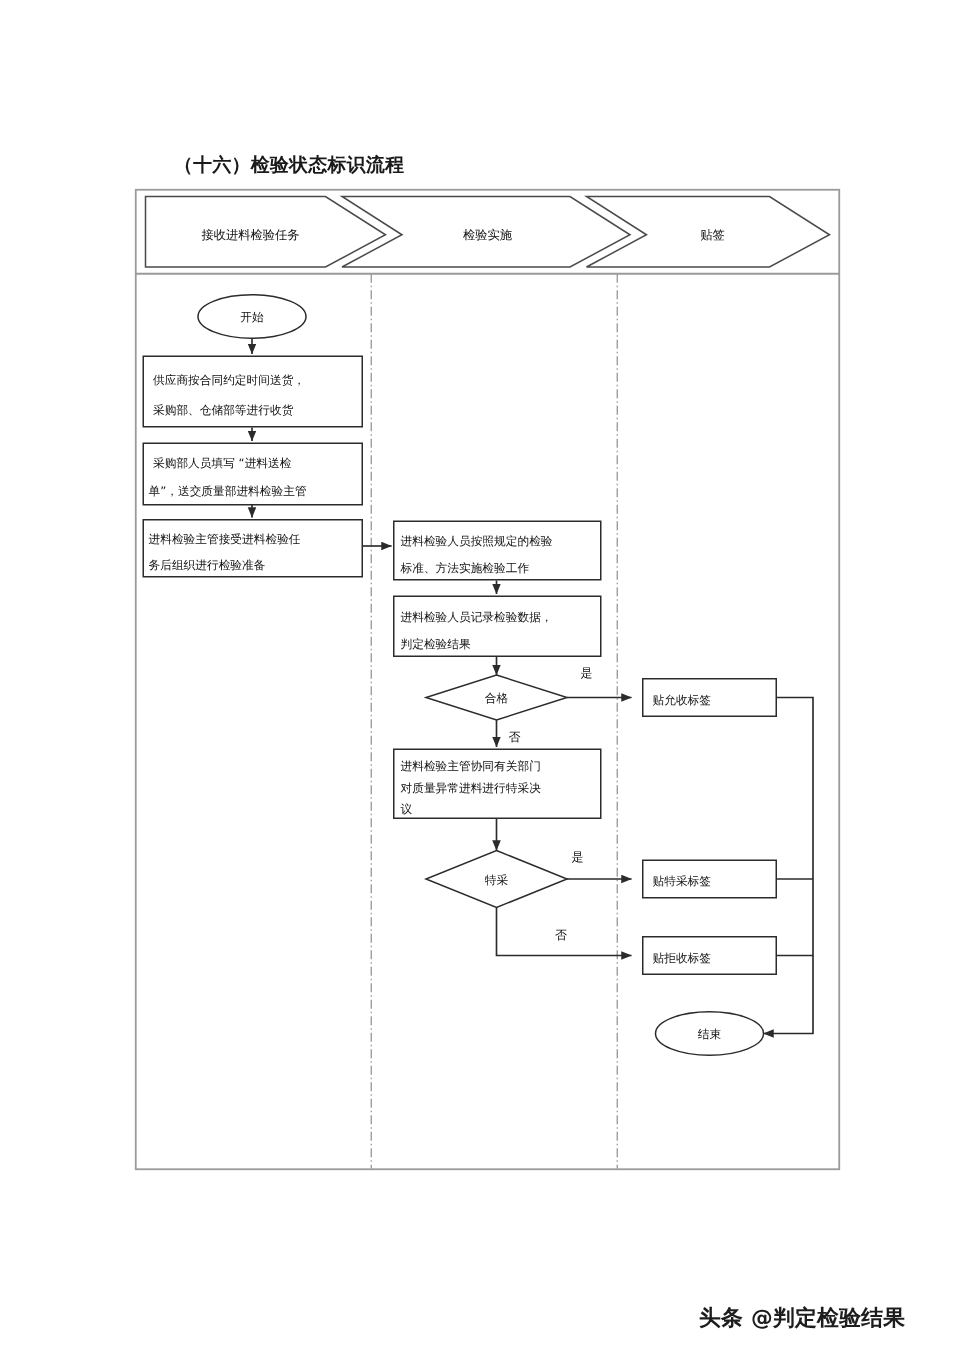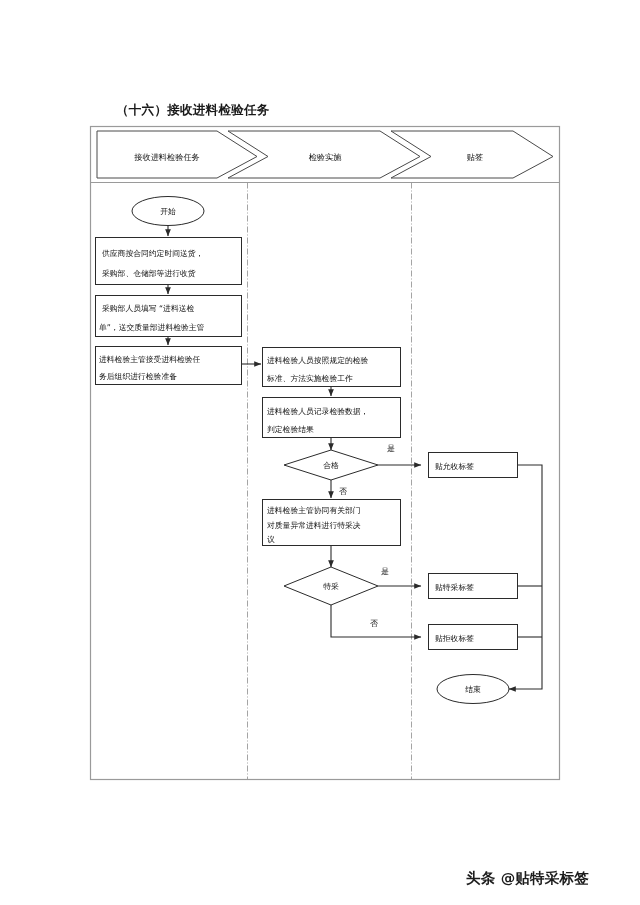--- a/index.html
+++ b/index.html
@@ -77,21 +77,21 @@
     font-size: 14.5px;
     font-weight: bold;
     color: #1d1d1d;
     white-space: nowrap;
     letter-spacing: 0.2px;
   }
 </style>
 </head>
 <body>
 
-<div id="page-title">（十六）接收进料检验任务</div>
+<div id="page-title">（十六）检验状态标识流程</div>
 
 <svg id="flow-svg" width="640" height="905" viewBox="0 0 640 905">
 
   <defs>
     <marker id="arrow" markerWidth="7" markerHeight="7" refX="6.2" refY="2.6" orient="auto" markerUnits="strokeWidth">
       <path d="M0,0 L6.4,2.6 L0,5.2 z" fill="#2b2b2b"></path>
     </marker>
   </defs>
 
   <rect class="frame" x="90.5" y="126.5" width="469" height="653"></rect>
@@ -209,13 +209,13 @@
     <text class="node-text" x="435" y="641">贴拒收标签</text>
   </g>
 
   <g>
     <ellipse class="shape" cx="473" cy="689" rx="36" ry="14.5"></ellipse>
     <text class="node-text" x="473" y="692" text-anchor="middle">结束</text>
   </g>
 
 </svg>
 
-<div id="watermark">头条 @贴特采标签</div>
+<div id="watermark">头条 @判定检验结果</div>
 
 </body></html>

